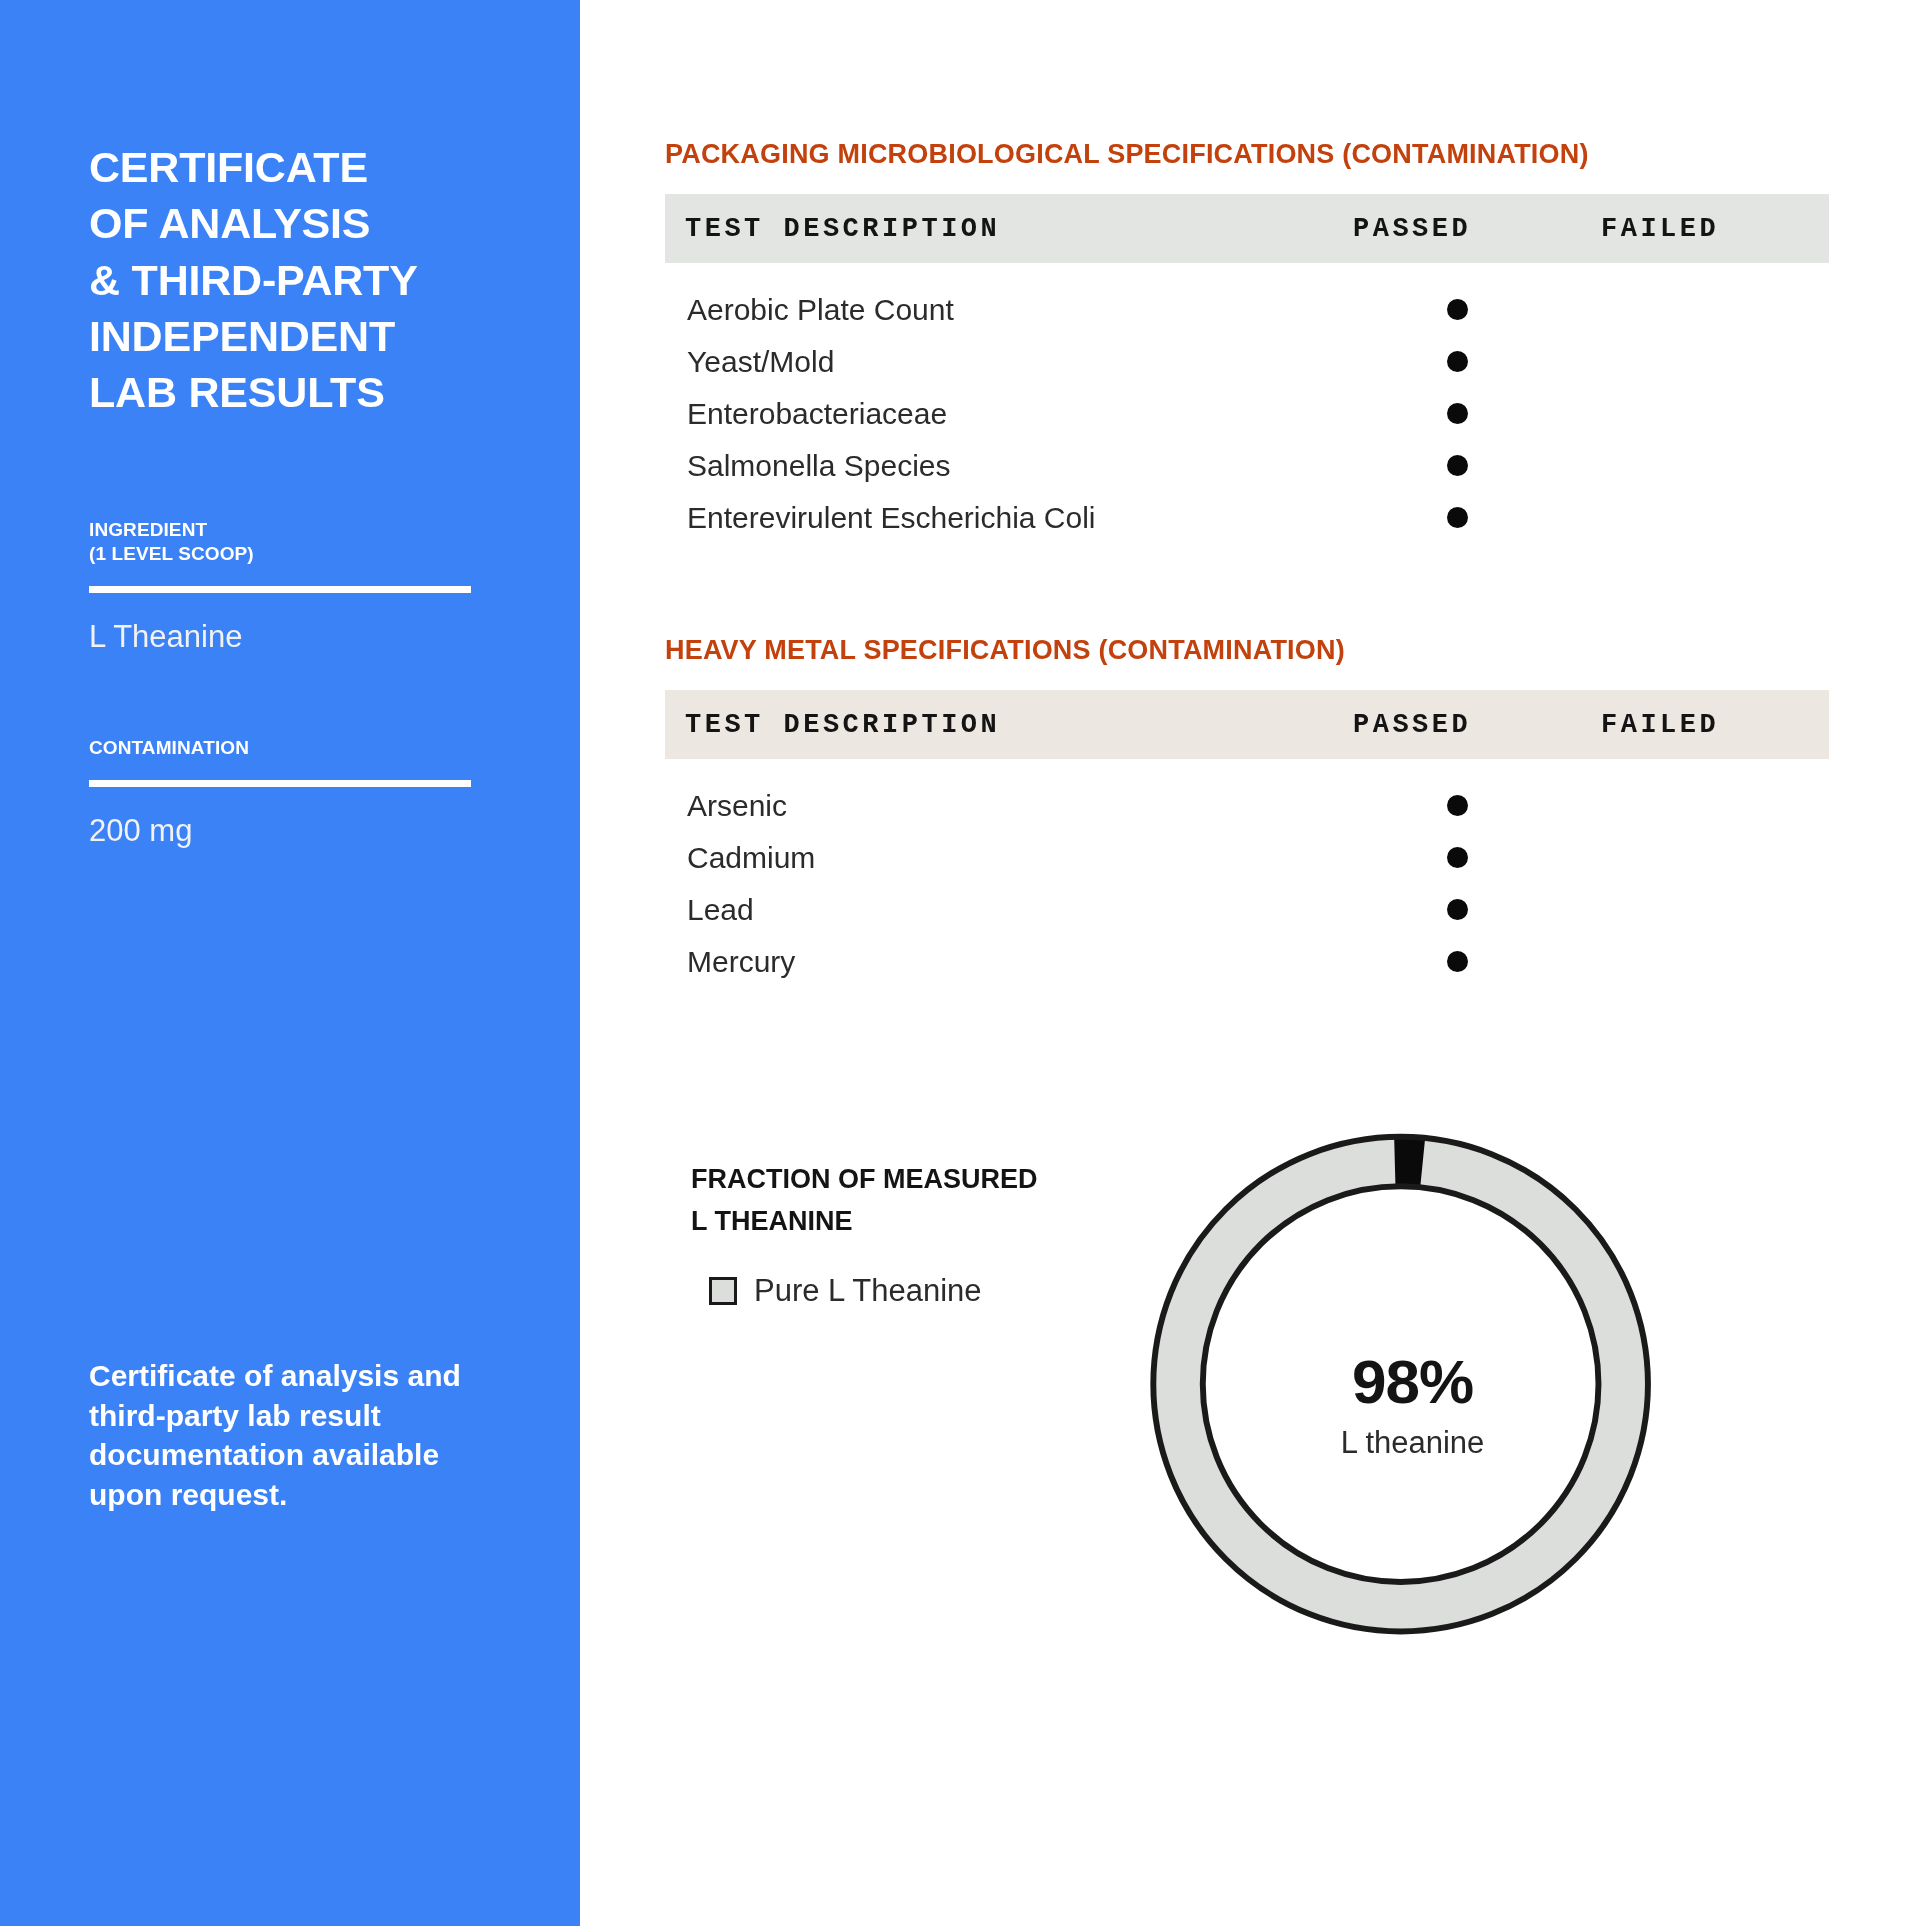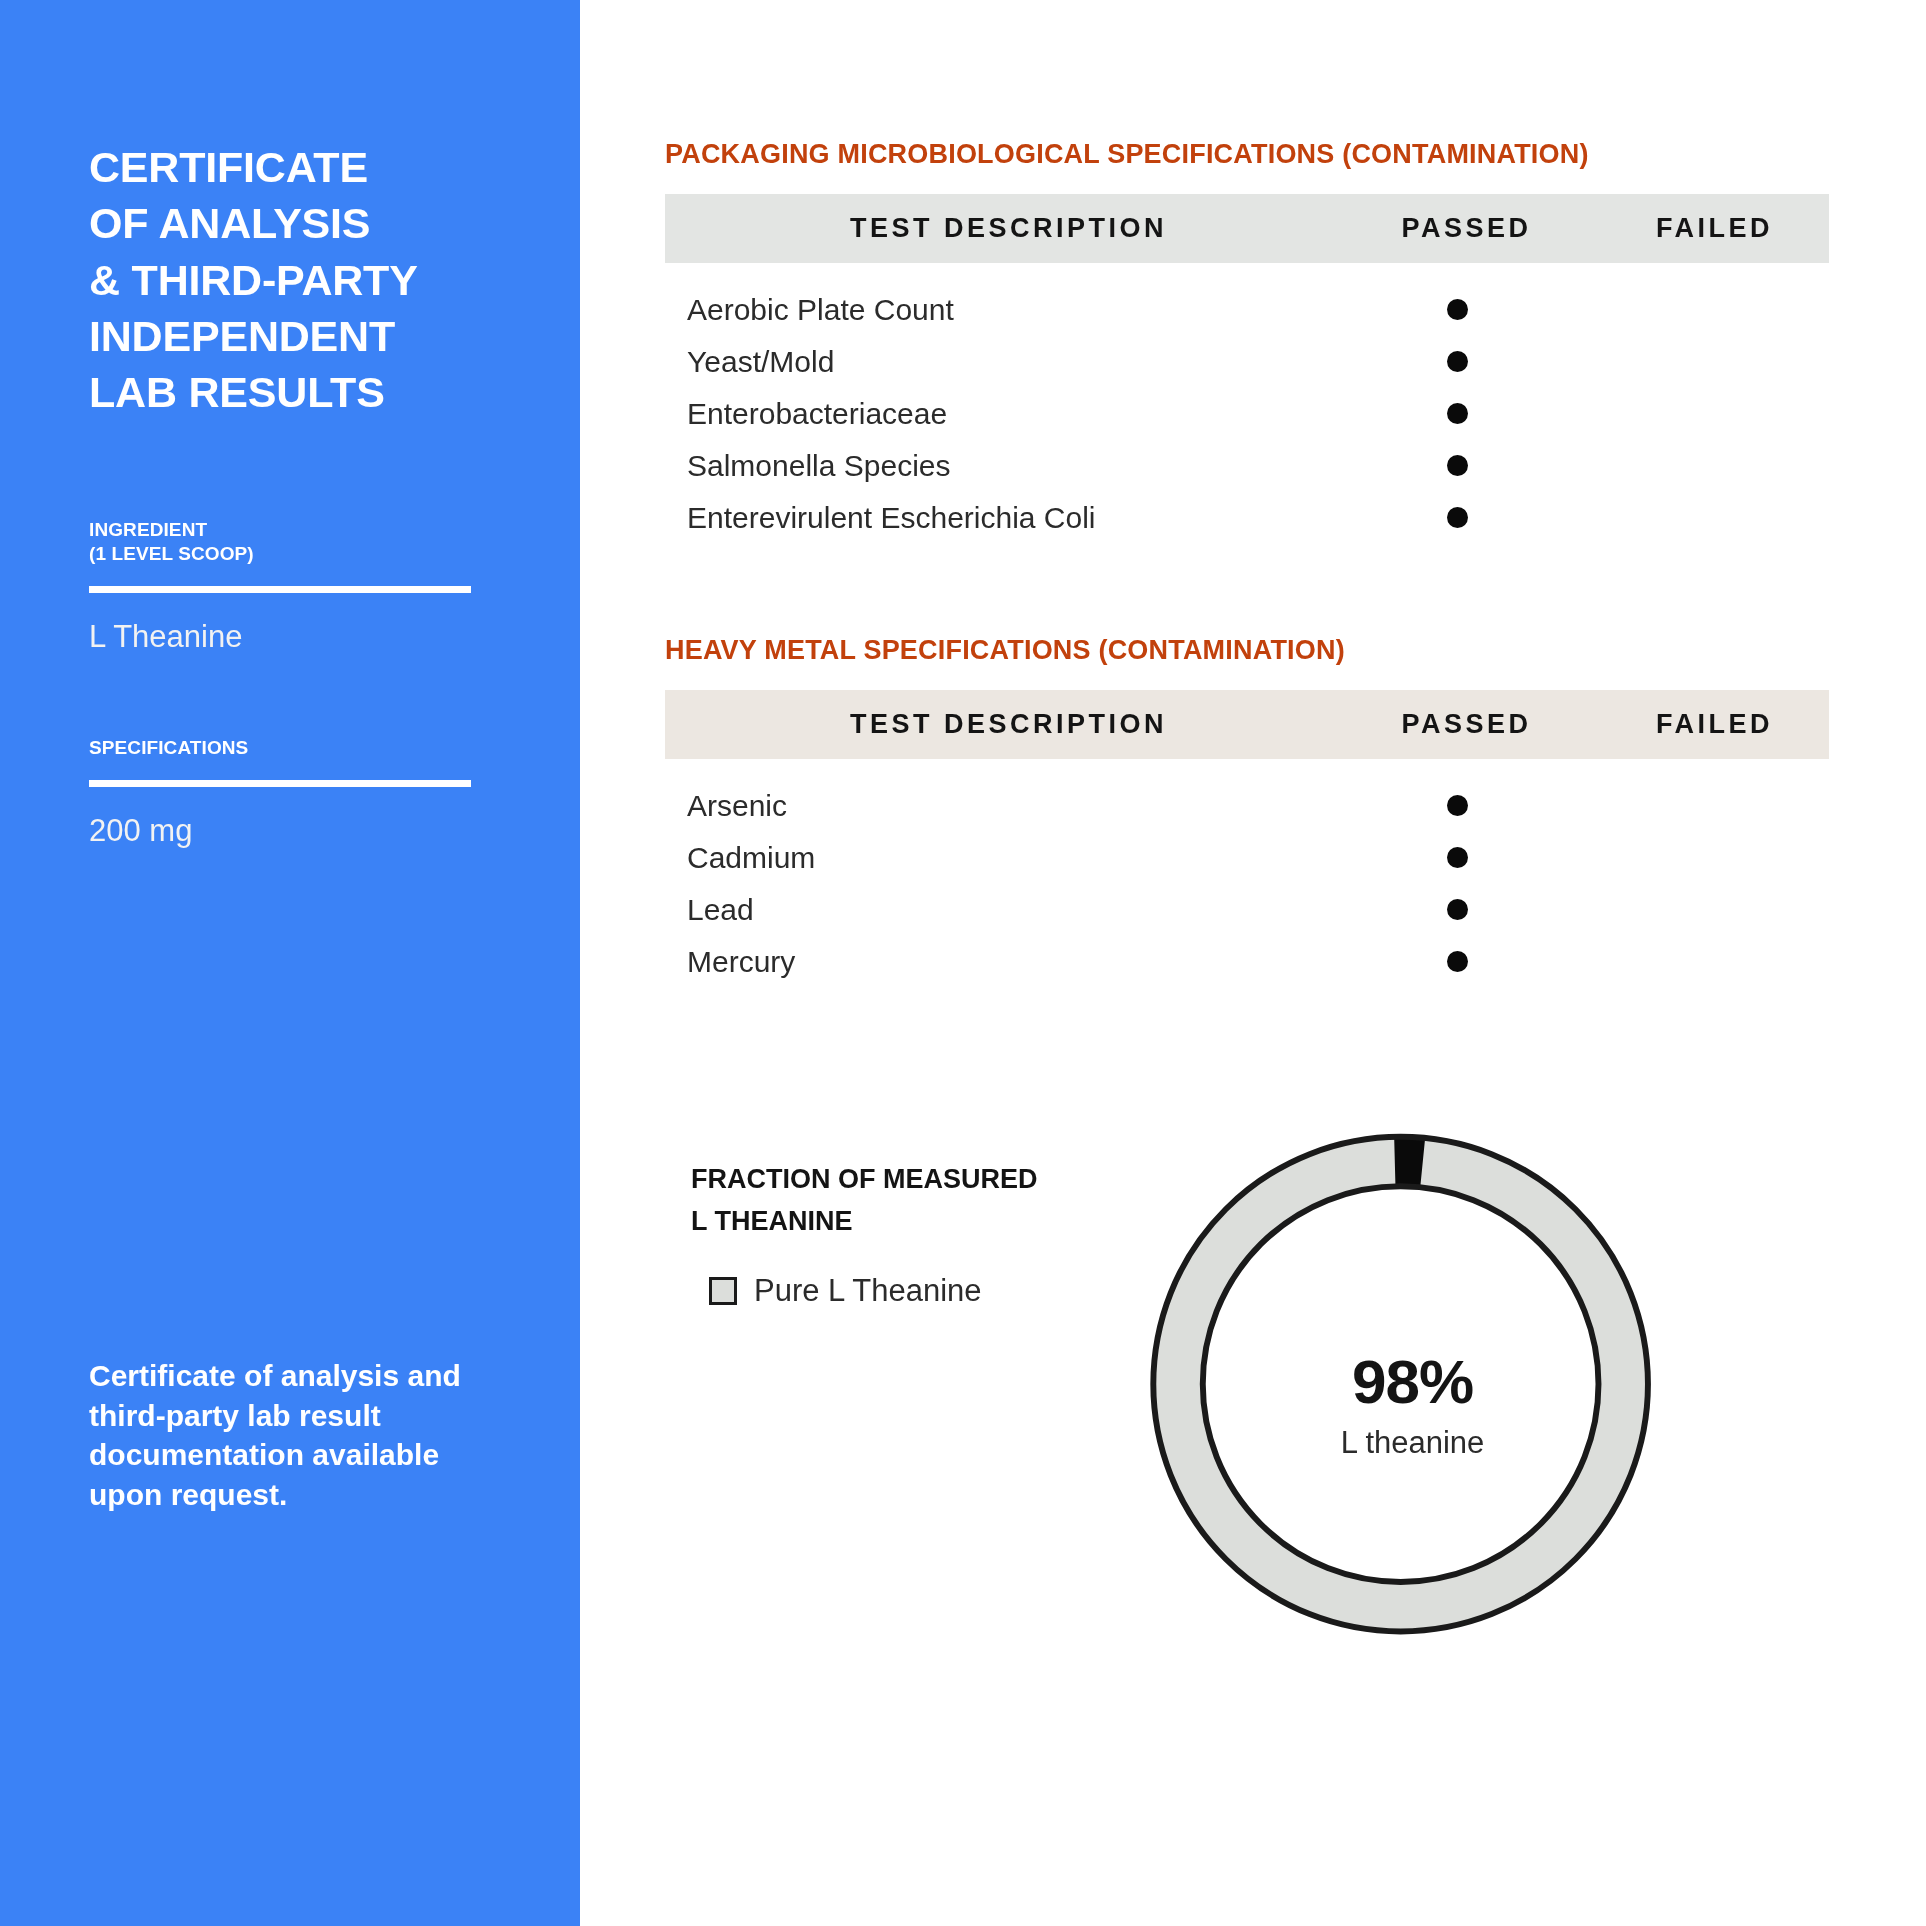--- a/index.html
+++ b/index.html
@@ -94,28 +94,28 @@
   table.spec-table {
     border-collapse: collapse;
     width: 1163px;
     table-layout: fixed;
   }
   table.spec-table col.c-desc { width: 668px; }
   table.spec-table col.c-pass { width: 248px; }
   table.spec-table col.c-fail { width: 248px; }
 
   table.spec-table thead th {
-    font-family: Liberation Sans, sans-serif;
+    font-family: Liberation Mono, monospace;
     font-size: 27px;
     font-weight: bold;
     letter-spacing: 3.5px;
     color: #141414;
     height: 67px;
     vertical-align: middle;
-    text-align: center;
+    text-align: left;
     padding-left: 20px;
   }
   .tbl-micro thead th { background: #e3e5e3; }
   .tbl-metal thead th { background: #ece7e1; }
 
   table.spec-table tbody td {
     font-size: 30px;
     color: #2b2b2b;
     height: 50px;
     vertical-align: middle;
@@ -212,21 +212,21 @@
 LAB RESULTS</h1>
 
     <div class="field-block">
       <p class="field-label">INGREDIENT
 (1 LEVEL SCOOP)</p>
       <div class="field-rule"></div>
       <p class="field-value">L Theanine</p>
     </div>
 
     <div class="field-block spec-block">
-      <p class="field-label">SPECIFICATIONS</p>
+      <p class="field-label">CONTAMINATION</p>
       <div class="field-rule"></div>
       <p class="field-value">200 mg</p>
     </div>
 
     <p class="footnote">Certificate of analysis and third-party lab result documentation available upon request.</p>
   </aside>
 
   <main class="right-panel">
 
     <section>

